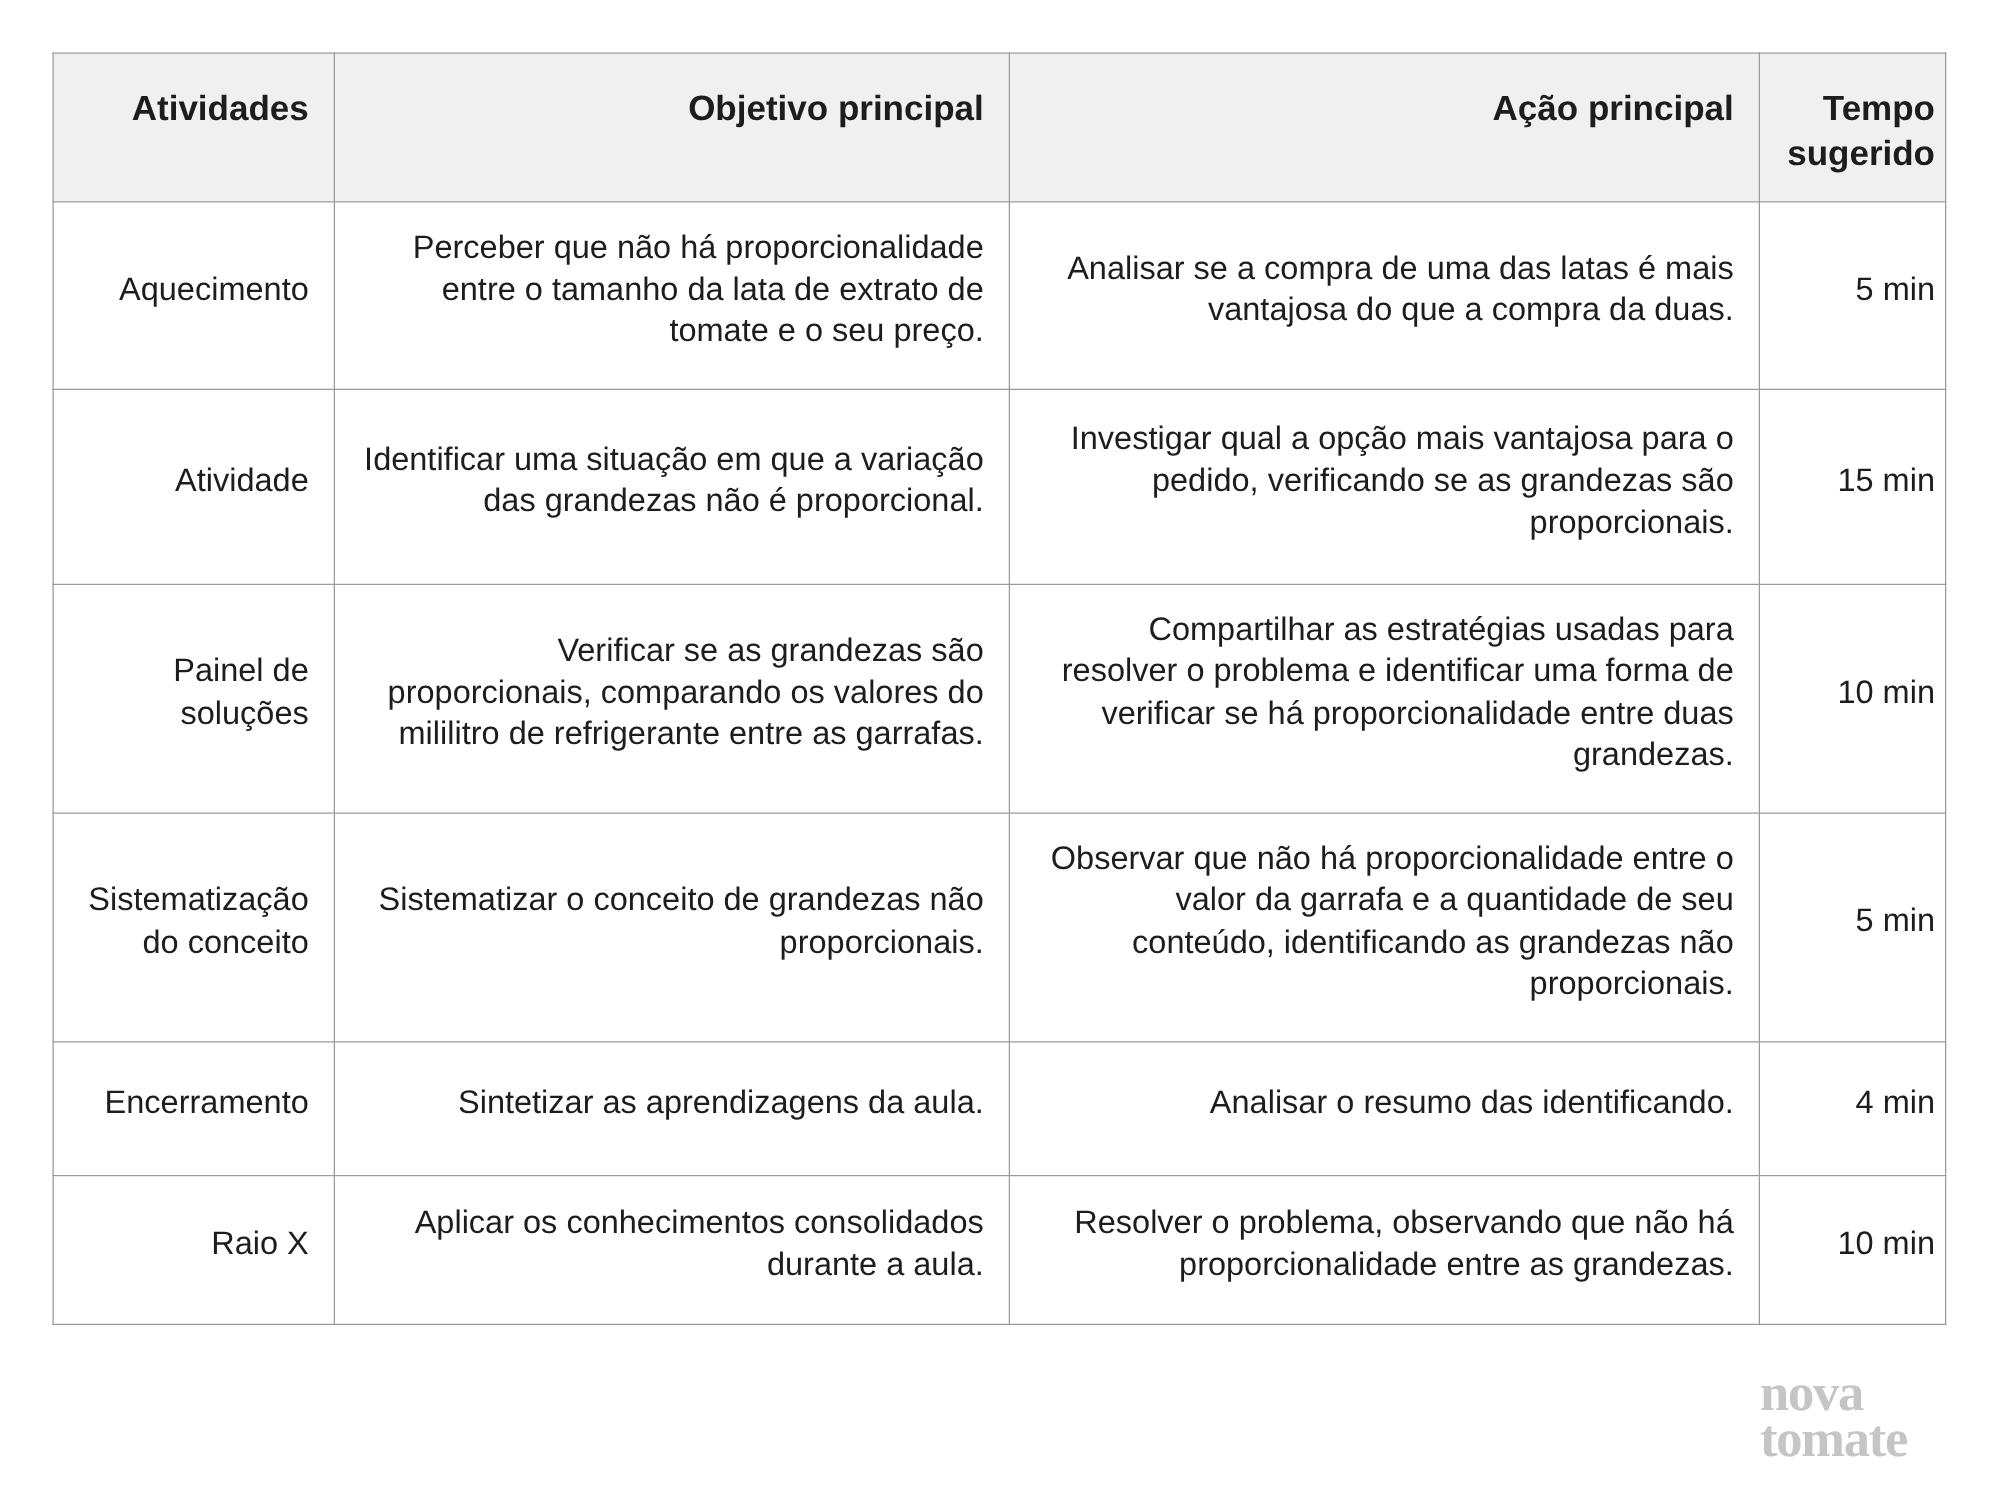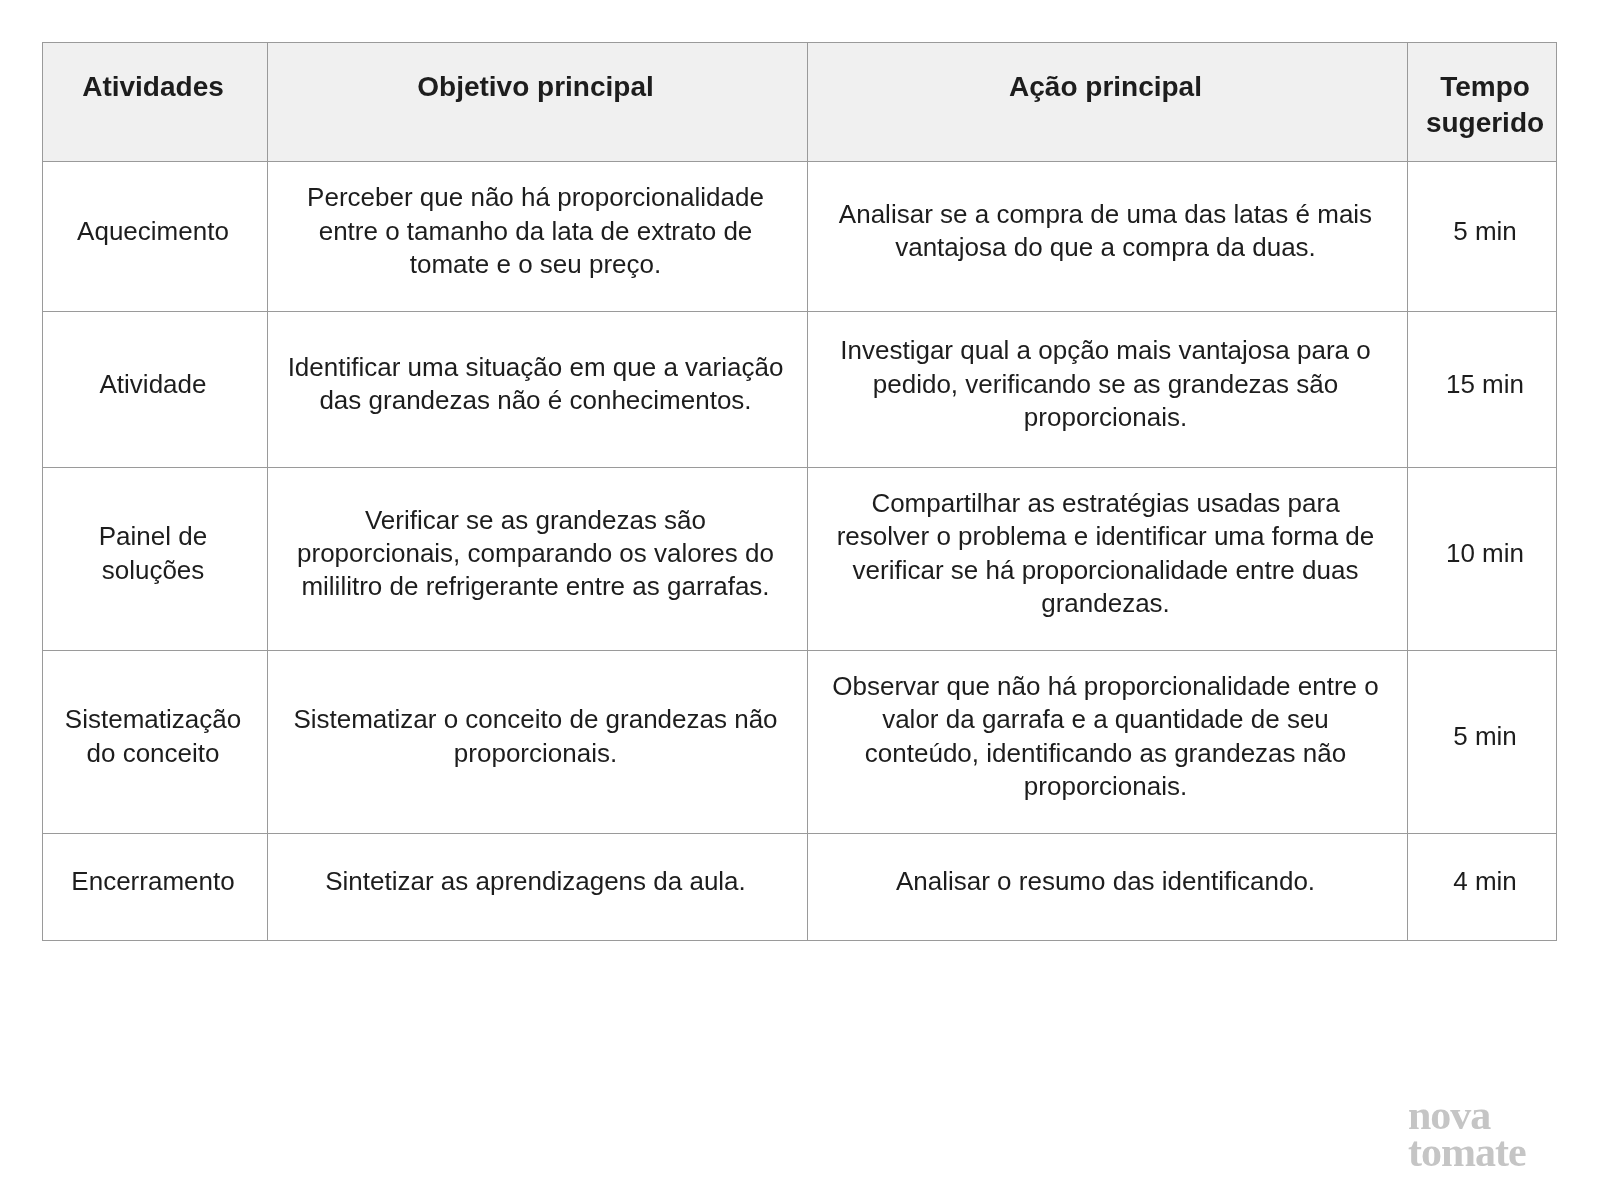--- a/index.html
+++ b/index.html
@@ -29,21 +29,21 @@
   table.plan col.c1 { width: 225px; }
   table.plan col.c2 { width: 540px; }
   table.plan col.c3 { width: 600px; }
   table.plan col.c4 { width: 149px; }
 
   table.plan th, table.plan td {
     border: 1px solid #9a9a9a;
     padding: 10px 20px 20px 16px;
     font-size: 26px;
     line-height: 1.28;
-    text-align: center;
+    text-align: right;
     font-weight: normal;
     overflow: hidden;
   }
   table.plan thead th {
     background: #f0f0f0;
     font-weight: bold;
     font-size: 28px;
     vertical-align: top;
     padding-top: 26px;
     height: 118px;
@@ -99,21 +99,21 @@
     </thead>
     <tbody>
       <tr>
         <td>Aquecimento</td>
         <td>Perceber que não há proporcionalidade entre o tamanho da lata de extrato de tomate e o seu preço.</td>
         <td>Analisar se a compra de uma das latas é mais vantajosa do que a compra da duas.</td>
         <td class="col-tempo">5 min</td>
       </tr>
       <tr>
         <td>Atividade</td>
-        <td>Identificar uma situação em que a variação das grandezas não é conhecimentos.</td>
+        <td>Identificar uma situação em que a variação das grandezas não é proporcional.</td>
         <td>Investigar qual a opção mais vantajosa para o pedido, verificando se as grandezas são proporcionais.</td>
         <td class="col-tempo">15 min</td>
       </tr>
       <tr>
         <td>Painel de soluções</td>
         <td>Verificar se as grandezas são proporcionais, comparando os valores do mililitro de refrigerante entre as garrafas.</td>
         <td>Compartilhar as estratégias usadas para resolver o problema e identificar uma forma de verificar se há proporcionalidade entre duas grandezas.</td>
         <td class="col-tempo">10 min</td>
       </tr>
       <tr>
@@ -121,20 +121,26 @@
         <td>Sistematizar o conceito de grandezas não proporcionais.</td>
         <td>Observar que não há proporcionalidade entre o valor da garrafa e a quantidade de seu conteúdo, identificando as grandezas não proporcionais.</td>
         <td class="col-tempo">5 min</td>
       </tr>
       <tr>
         <td>Encerramento</td>
         <td>Sintetizar as aprendizagens da aula.</td>
         <td>Analisar o resumo das identificando.</td>
         <td class="col-tempo">4 min</td>
       </tr>
+      <tr>
+        <td>Raio X</td>
+        <td>Aplicar os conhecimentos consolidados durante a aula.</td>
+        <td>Resolver o problema, observando que não há proporcionalidade entre as grandezas.</td>
+        <td class="col-tempo">10 min</td>
+      </tr>
     </tbody>
   </table>
 
   <div class="logo">
     <div>nova</div>
     <div>tomate</div>
   </div>
 
 </div>
 

